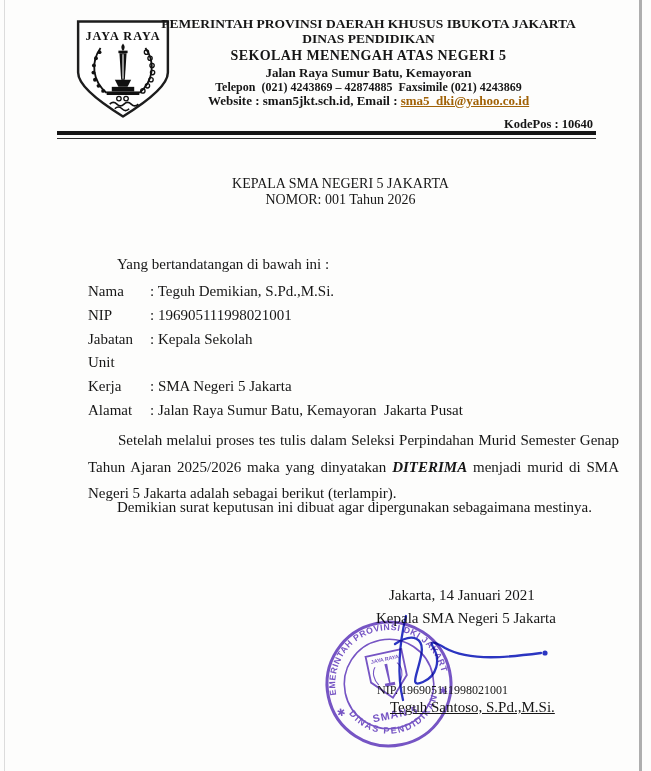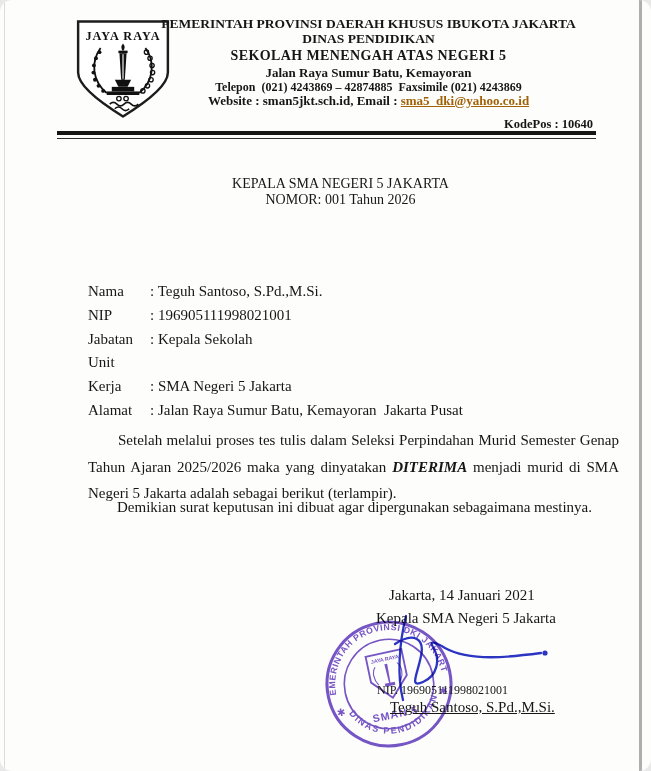--- a/index.html
+++ b/index.html
@@ -1,21 +1,20 @@
 <!DOCTYPE html>
 <html><head>
 <meta charset="utf-8">
 <style>
   html,body{margin:0;padding:0;background:#e9e9e9;}
   .page{
     position:relative;width:651px;height:771px;margin:0 auto;
     background:#fdfdfc;overflow:hidden;
     font-family:"Liberation Serif","DejaVu Serif",serif;
     color:#161616;
-    border-radius:12px;
   }
   .scan-edge-left{position:absolute;left:4px;top:0;bottom:0;width:1px;background:#dcdcdc;}
   .scan-edge-right{position:absolute;left:639px;top:0;bottom:0;width:3px;background:#aeaeae;}
 
   
   .logo{position:absolute;left:72px;top:15px;width:102px;height:108px;}
   .lh-text{position:absolute;left:160px;right:74px;top:17px;text-align:center;font-weight:bold;}
   .lh-gov{font-size:13.5px;line-height:14.5px;}
   .lh-dept{font-size:13.5px;line-height:14px;}
   .lh-school{font-size:14px;line-height:20px;letter-spacing:.4px;}
@@ -108,23 +107,24 @@
   </div>
   <div class="kodepos">KodePos : 10640</div>
   <div class="rule-thick"></div>
   <div class="rule-thin"></div>
 
   <div class="title-block">
     <div>KEPALA SMA NEGERI 5 JAKARTA</div>
     <div>NOMOR: 001 Tahun 2026</div>
   </div>
 
+  <div class="opening">Yang bertandatangan di bawah ini :</div>
 
   <div class="fields">
-    <div class="field-row"><span class="field-label">Nama</span><span>: Teguh Santoso, S.Pd.,M.Si.</span></div>
+    <div class="field-row"><span class="field-label">Nama</span><span>: Teguh Demikian, S.Pd.,M.Si.</span></div>
     <div class="field-row"><span class="field-label">NIP</span><span>: 196905111998021001</span></div>
     <div class="field-row"><span class="field-label">Jabatan</span><span>: Kepala Sekolah</span></div>
     <div class="field-row"><span class="field-label">Unit Kerja</span><span>: SMA Negeri 5 Jakarta</span></div>
     <div class="field-row"><span class="field-label">Alamat</span><span>: Jalan Raya Sumur Batu, Kemayoran  Jakarta Pusat</span></div>
   </div>
 
   <div class="para1"><span>Setelah melalui proses tes tulis dalam Seleksi Perpindahan Murid Semester Genap Tahun Ajaran 2025/2026 maka yang dinyatakan </span><b>DITERIMA</b><span> menjadi murid di SMA Negeri 5 Jakarta adalah sebagai berikut (terlampir).</span></div>
 
   <div class="closing">Demikian surat keputusan ini dibuat agar dipergunakan sebagaimana mestinya.</div>
 

